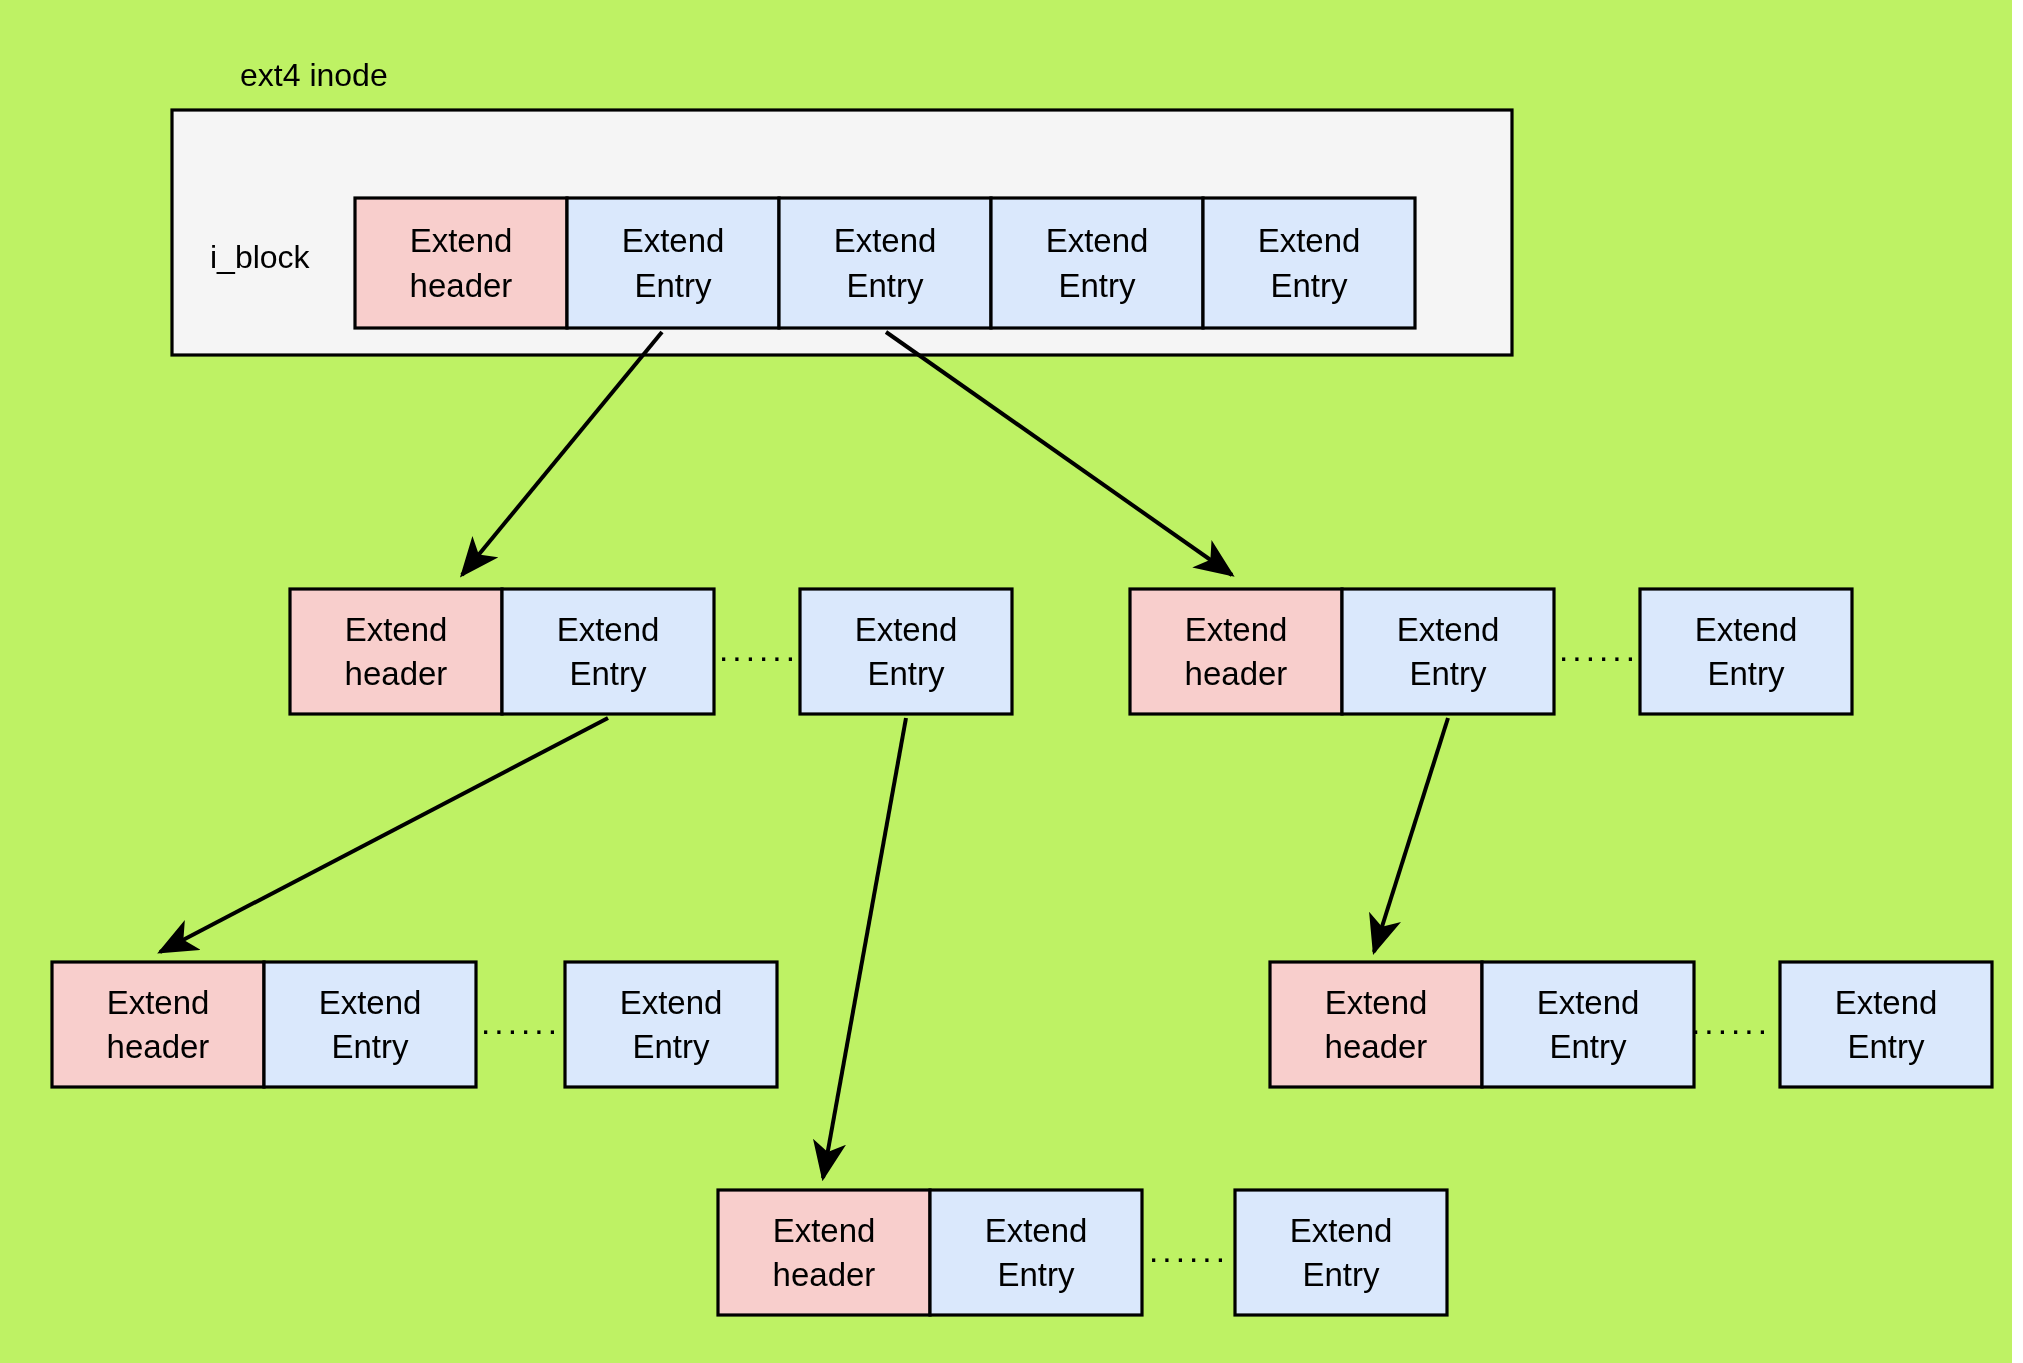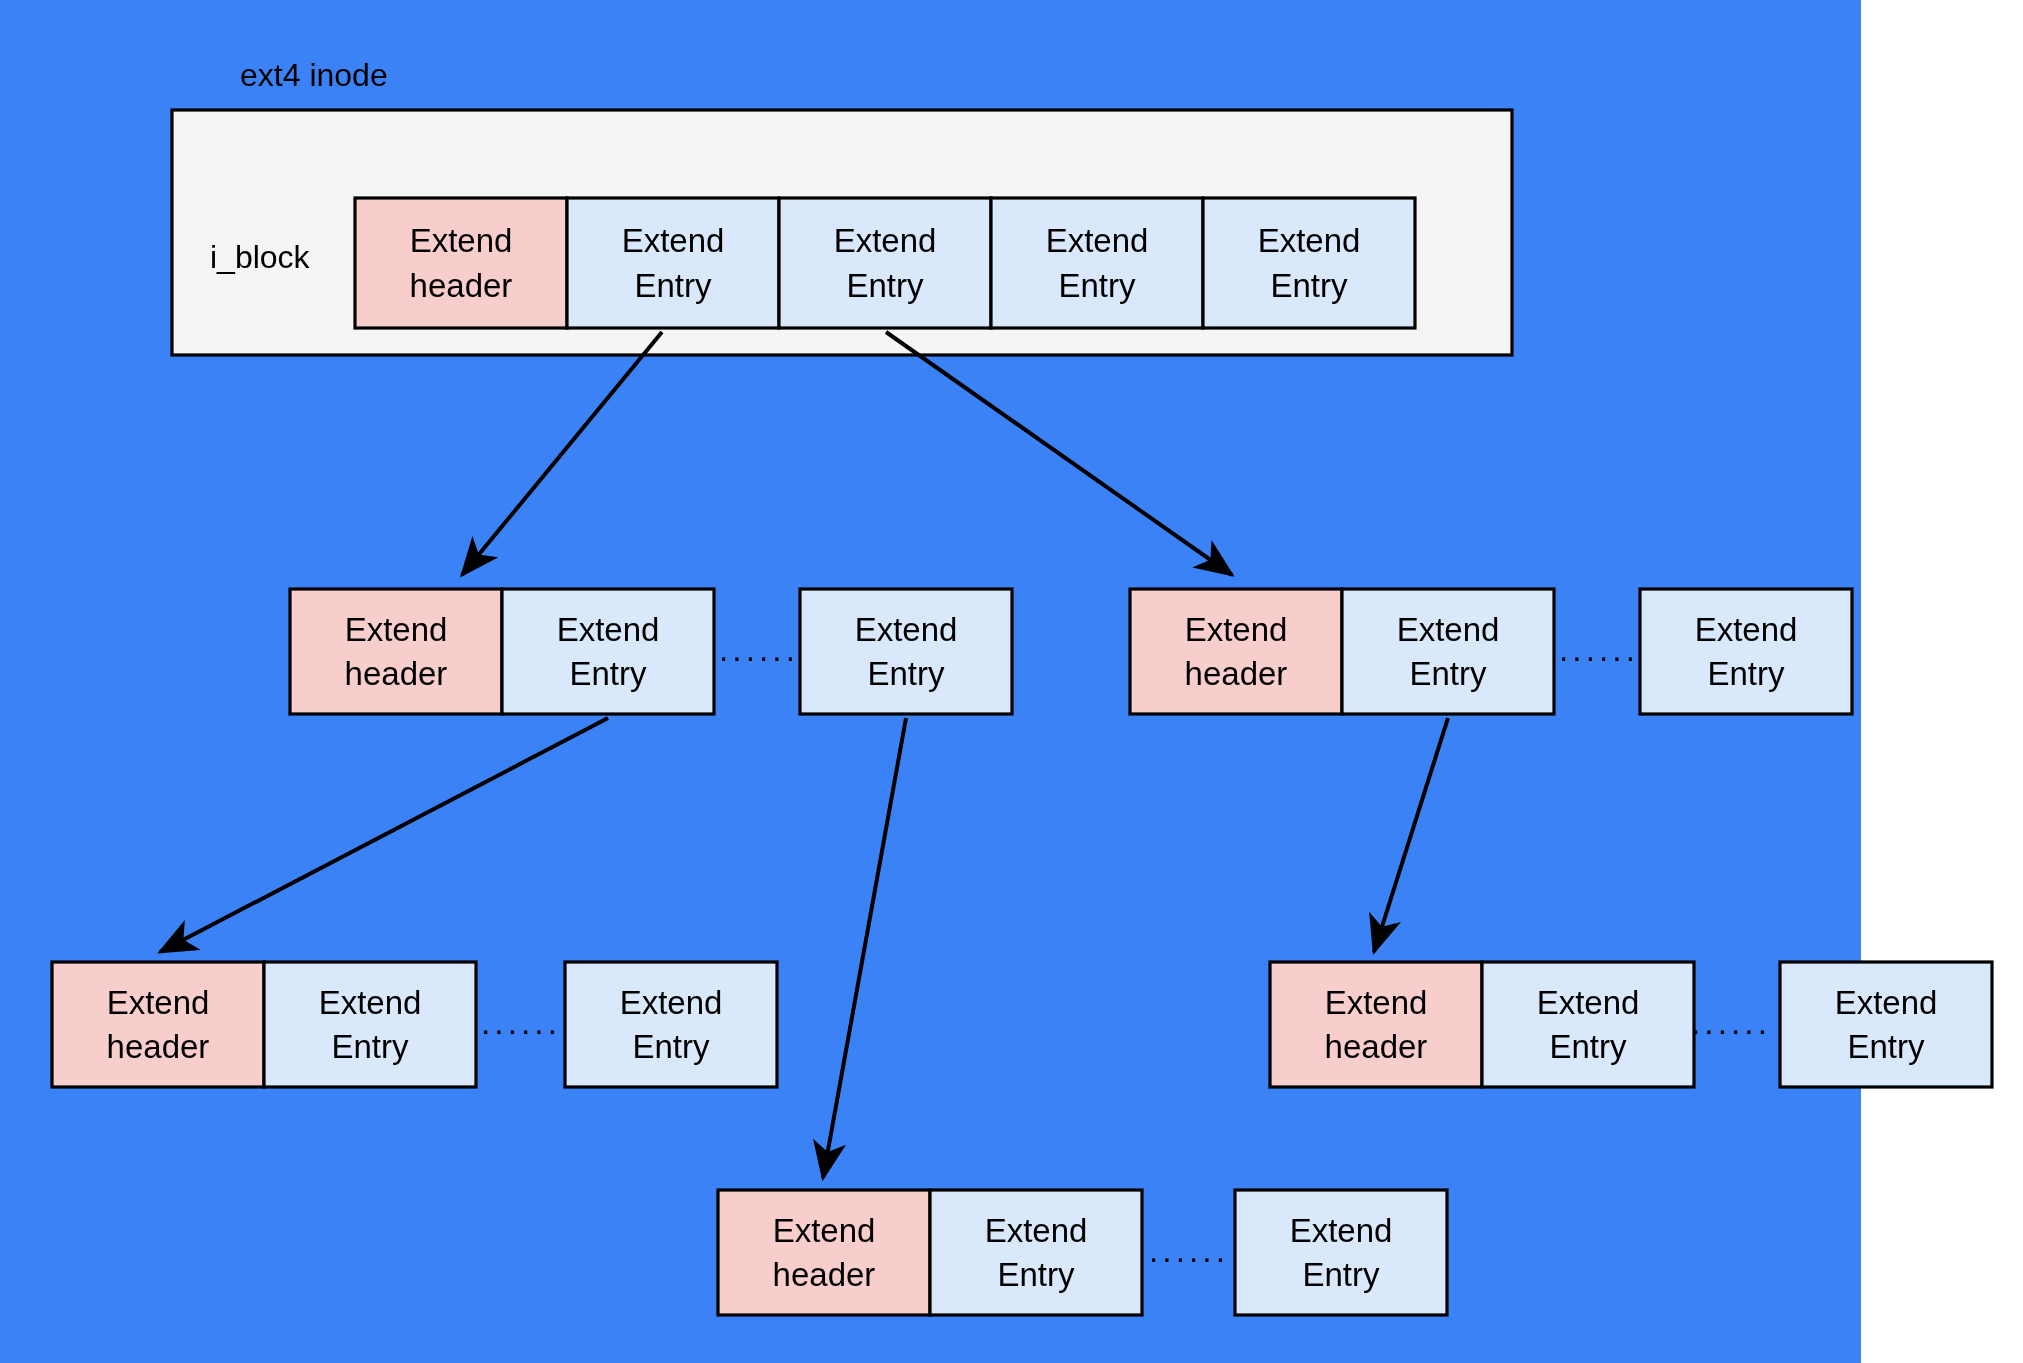--- a/index.html
+++ b/index.html
@@ -8,23 +8,23 @@
     background: #ffffff;
   }
   body {
     width: 2023px;
     height: 1363px;
     overflow: hidden;
     font-family: "Liberation Sans", sans-serif;
   }
   #diagram-root {
     position: relative;
-    width: 1861px;
+    width: 2012px;
     height: 1363px;
-    background: #3b82f6;
+    background: #bef264;
   }
   svg.canvas {
     position: absolute;
     top: 0;
     left: 0;
     width: 2023px;
     height: 1363px;
   }
   .box-label {
     font-family: "Liberation Sans", sans-serif;

